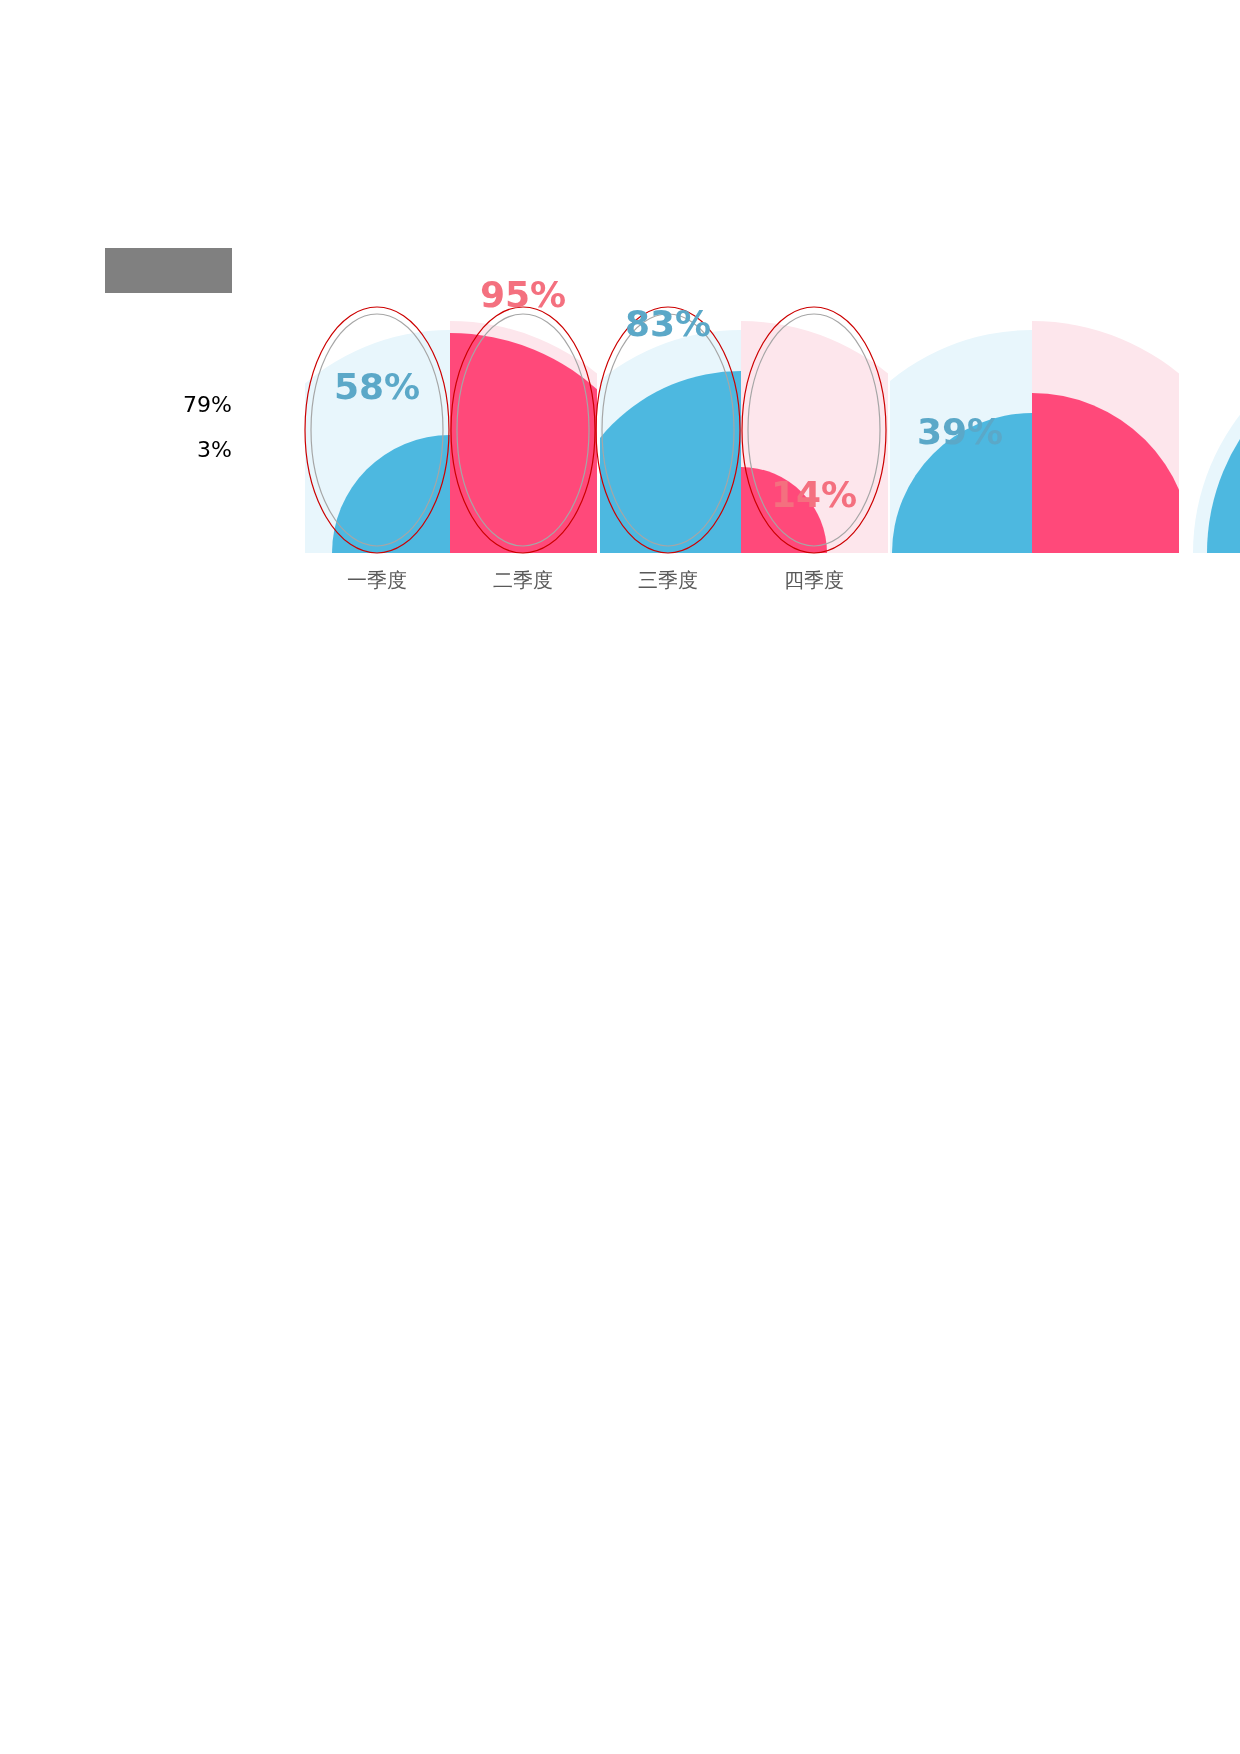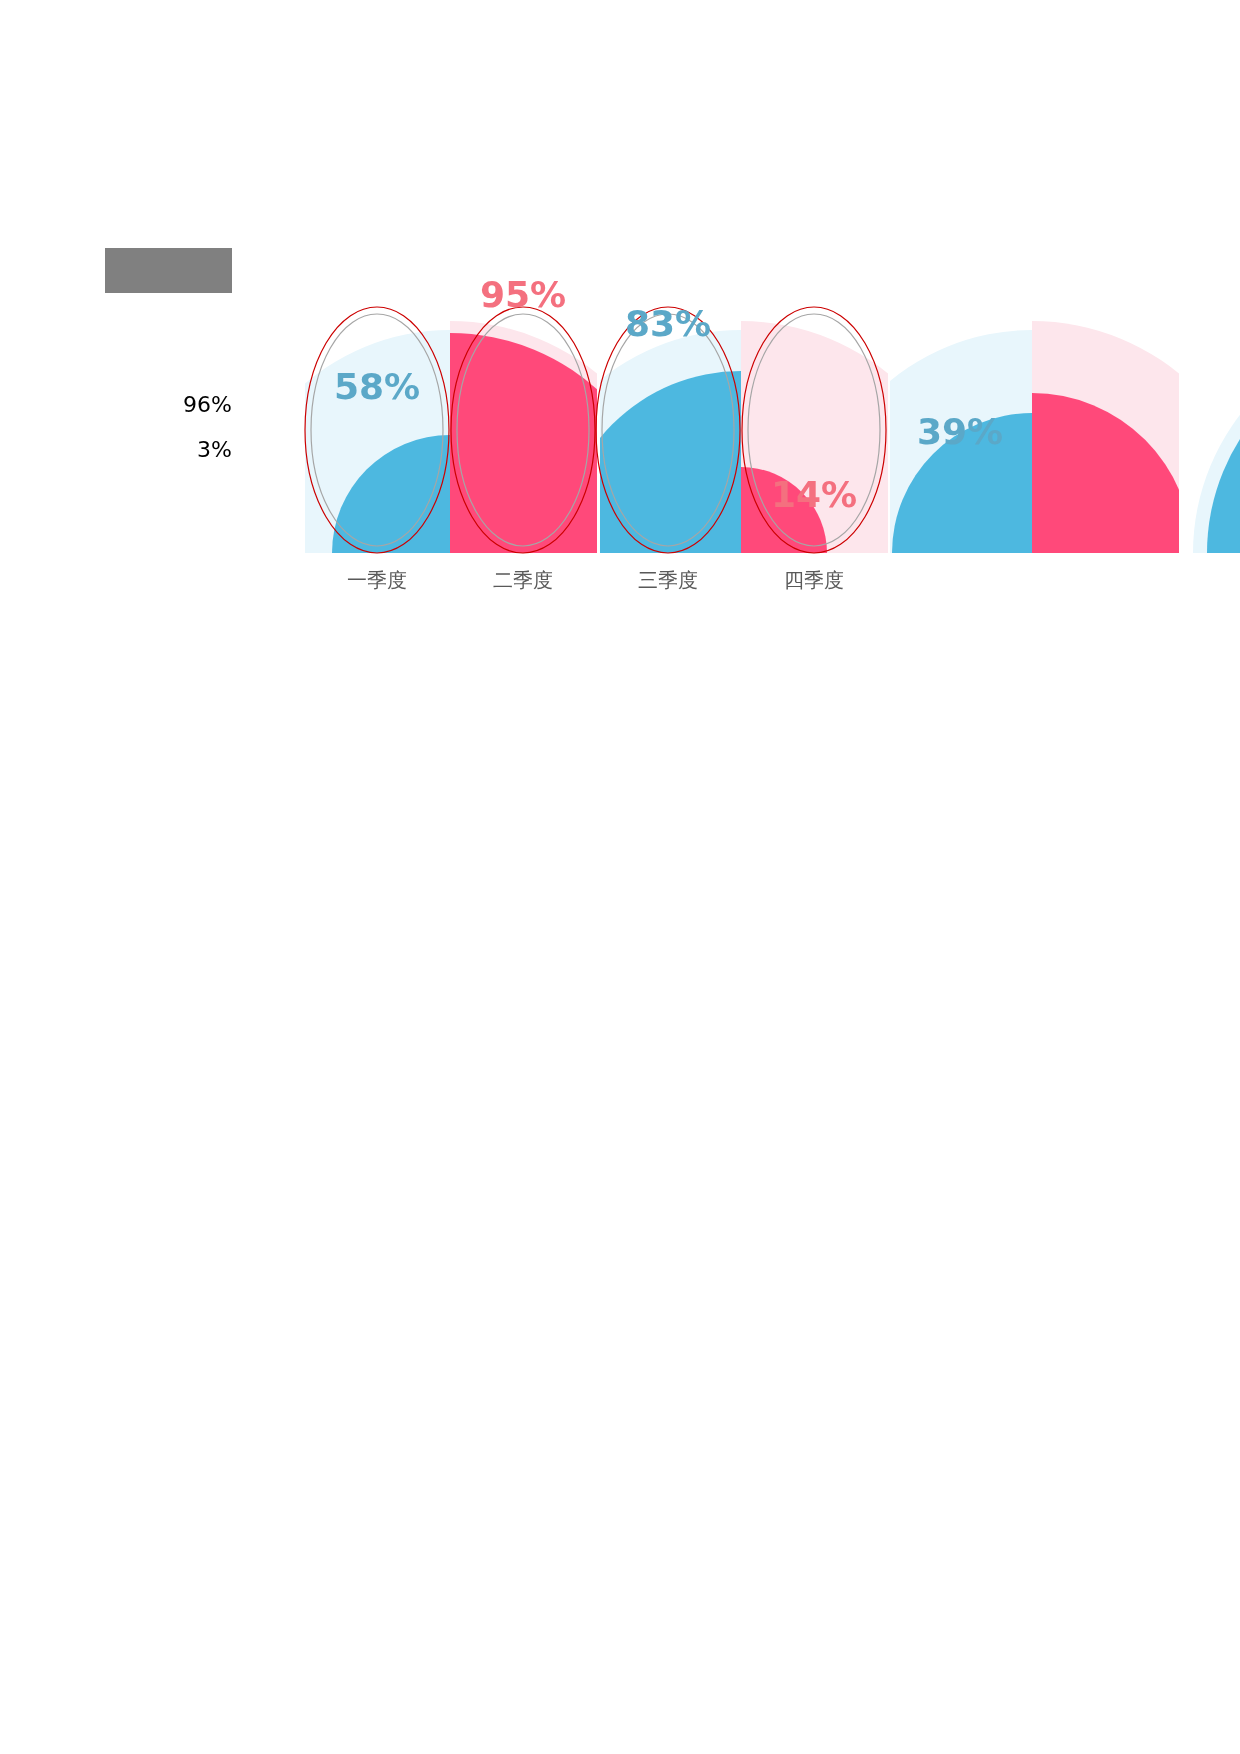--- a/index.html
+++ b/index.html
@@ -9,21 +9,21 @@
   .axis-label { position: absolute; font-size: 22px; color: #000; text-align: right; width: 120px; }
   svg { position: absolute; left: 0; top: 0; }
   .pct { font-family: "DejaVu Sans", sans-serif; font-weight: bold; font-size: 36px; }
   .qlabel { font-family: "DejaVu Sans", sans-serif; font-size: 20px; fill: #595959; }
 </style>
 </head>
 <body>
 
 <div class="gray-block"></div>
 
-<div class="axis-label" style="left:112px; top:392px;">96%</div>
+<div class="axis-label" style="left:112px; top:392px;">79%</div>
 <div class="axis-label" style="left:112px; top:437px;">3%</div>
 
 <svg width="1240" height="1754" viewBox="0 0 1240 1754">
   <defs>
     <clipPath id="c1">
         <rect x="305" y="250" width="145" height="303"></rect>
       </clipPath>
     <clipPath id="c2">
         <rect x="450" y="250" width="147" height="303"></rect>
       </clipPath>

